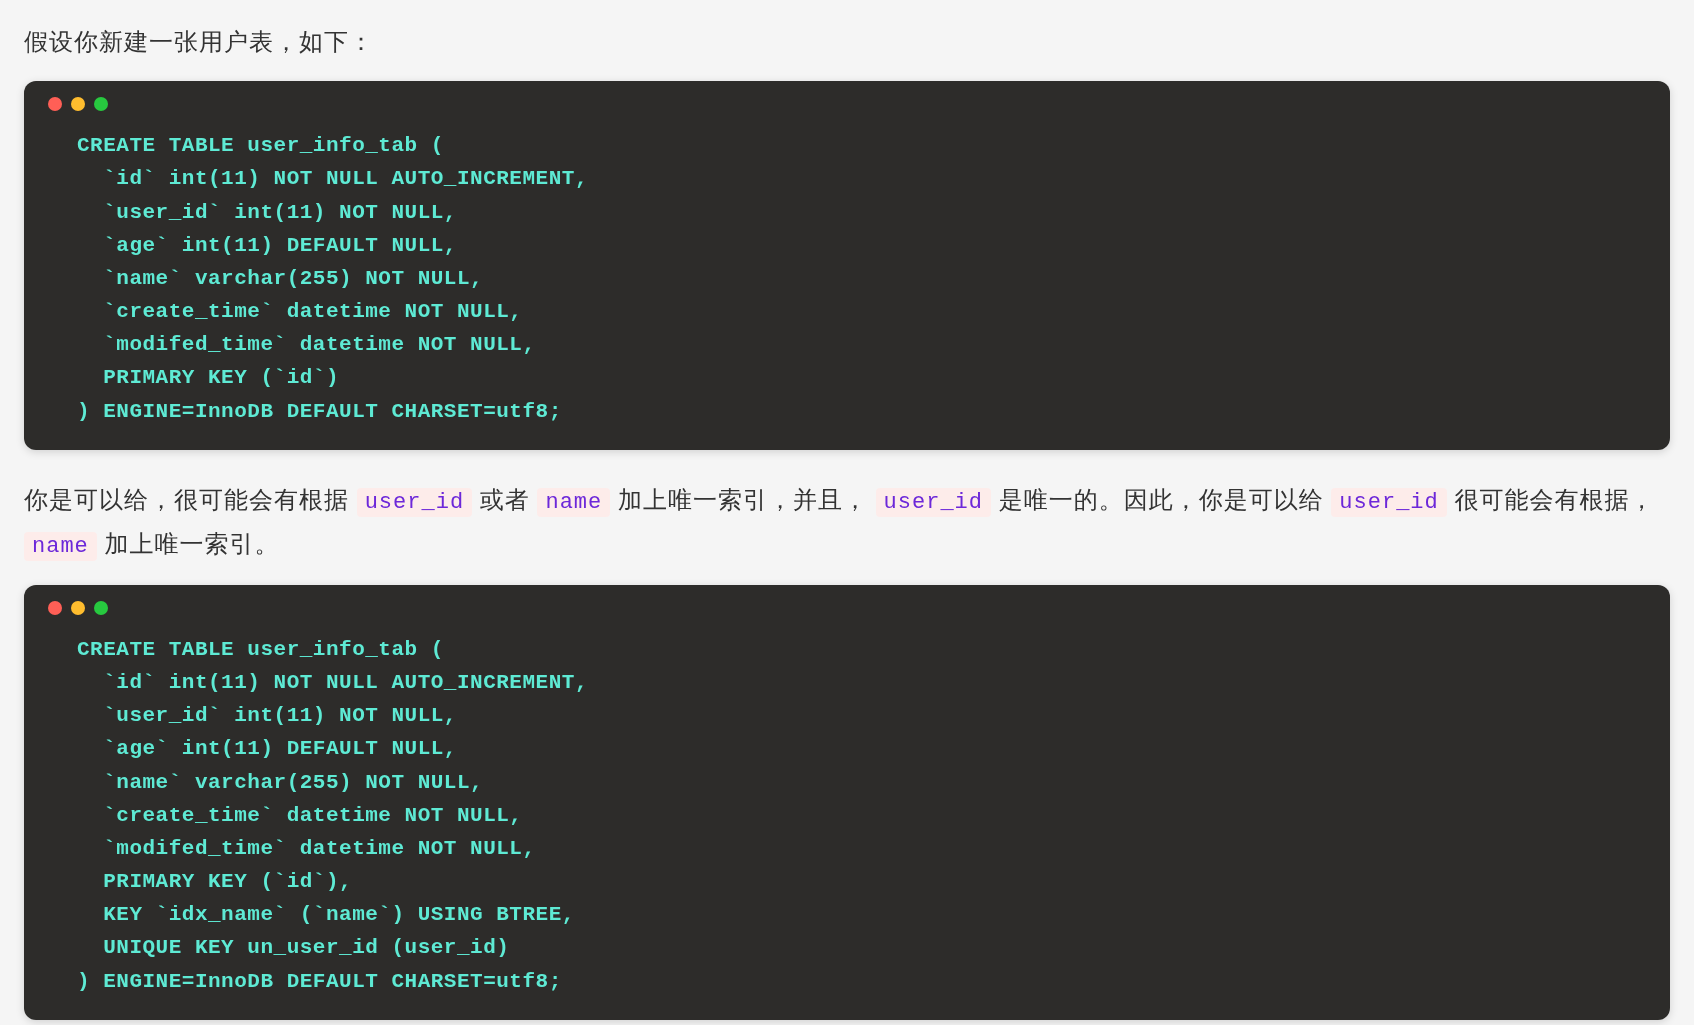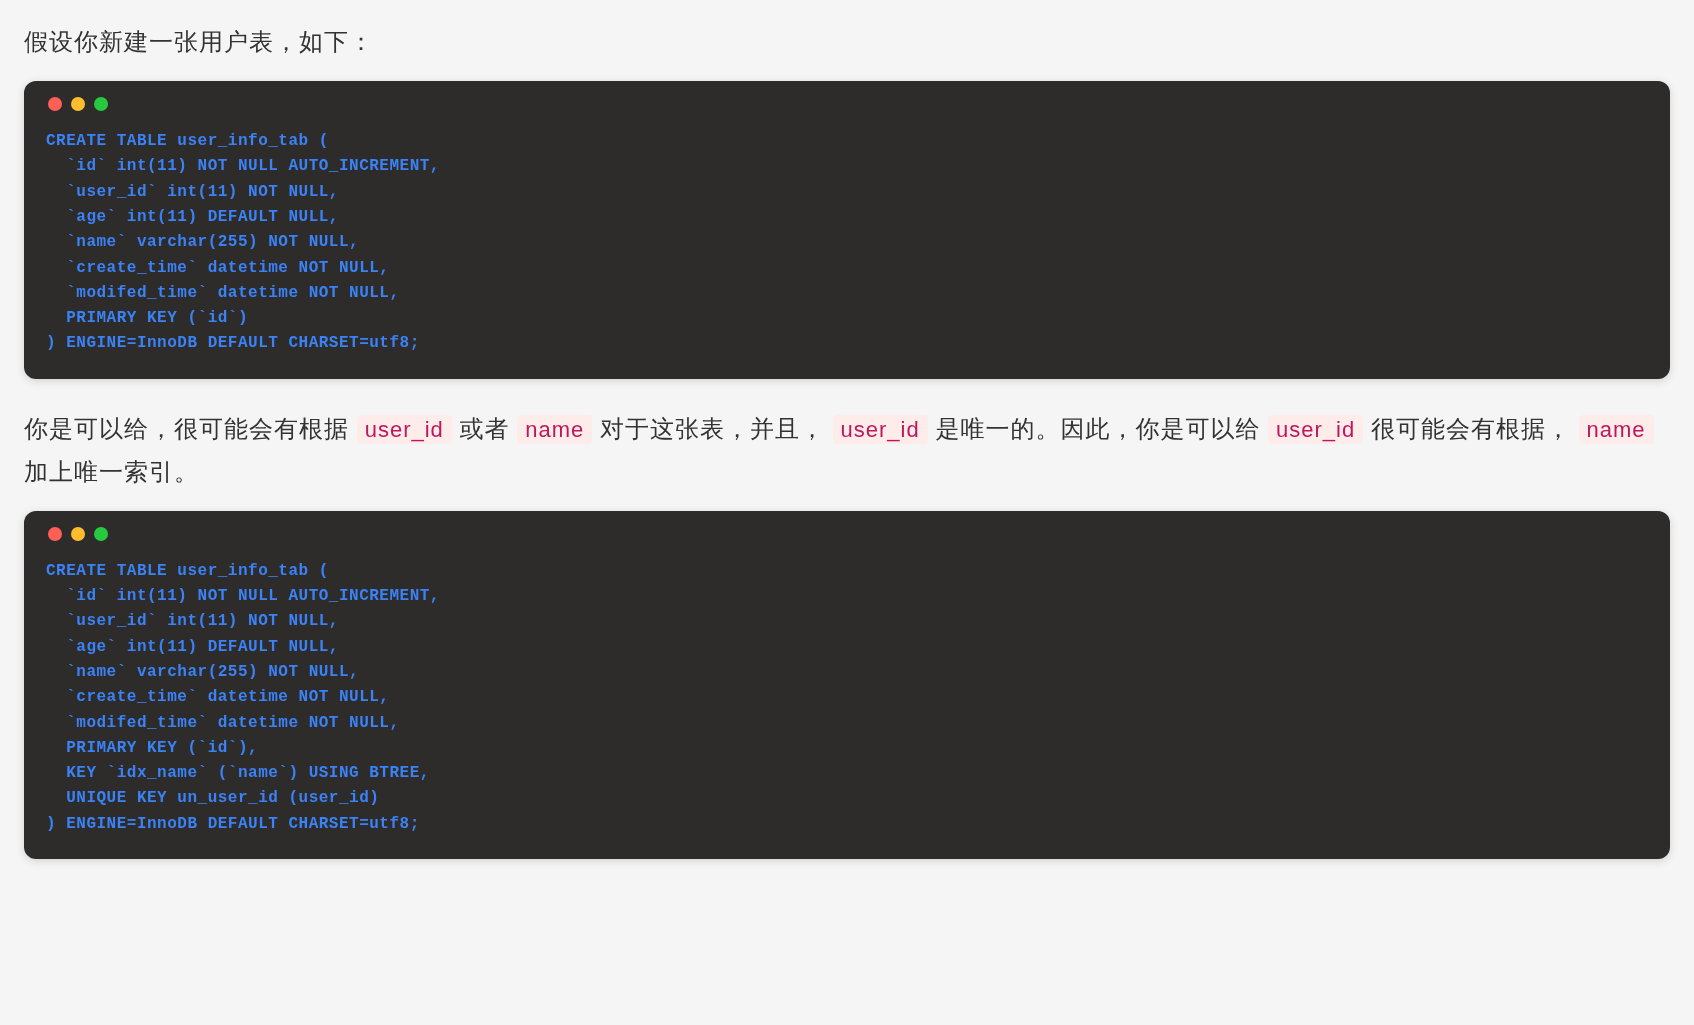--- a/index.html
+++ b/index.html
@@ -16,23 +16,23 @@
       position: relative;
     }
     .paragraph {
       font-size: 24px;
       line-height: 1.8;
       color: #333;
       margin-bottom: 18px;
       letter-spacing: 1px;
     }
     .inline-code {
-      font-family: Liberation Sans, sans-serif;
+      font-family: Liberation Mono, monospace;
       background: #fdecea;
-      color: #be185d;
+      color: #6d28d9;
       padding: 2px 8px;
       border-radius: 4px;
       font-size: 22px;
     }
     .code-window {
       background: #2d2c2a;
       border-radius: 12px;
       padding: 16px 22px 22px 22px;
       margin-bottom: 28px;
       box-shadow: 0 2px 8px rgba(0,0,0,0.15);
@@ -46,26 +46,27 @@
     .traffic-dot {
       width: 14px;
       height: 14px;
       border-radius: 50%;
     }
     .dot-red { background: #ff5f56; }
     .dot-yellow { background: #ffbd2e; }
     .dot-green { background: #27c93f; }
     .code-block {
       font-family: "Courier New", Courier, monospace;
-      font-size: 16px;
+      font-size: 21px;
       line-height: 1.58;
-      color: #3b82f6;
+      color: #5eead4;
       white-space: pre;
       font-weight: 600;
       letter-spacing: 0.5px;
+      margin-left: 31px;
     }
   </style>
 </head>
 <body>
 
 <p class="paragraph">假设你新建一张用户表，如下：</p>
 
 <div class="code-window">
   <div class="traffic-lights">
     <div class="traffic-dot dot-red"></div>
@@ -81,21 +82,21 @@
   `modifed_time` datetime NOT NULL,
   PRIMARY KEY (`id`)
 ) ENGINE=InnoDB DEFAULT CHARSET=utf8;</div>
 </div>
 
 <p class="paragraph">
   <span>你是可以给，很可能会有根据 </span>
   <span class="inline-code">user_id</span>
   <span> 或者 </span>
   <span class="inline-code">name</span>
-  <span> 对于这张表，并且， </span>
+  <span> 加上唯一索引，并且， </span>
   <span class="inline-code">user_id</span>
   <span> 是唯一的。因此，你是可以给 </span>
   <span class="inline-code">user_id</span>
   <span> 很可能会有根据， </span>
   <span class="inline-code">name</span>
   <span> 加上唯一索引。</span>
 </p>
 
 <div class="code-window">
   <div class="traffic-lights">

